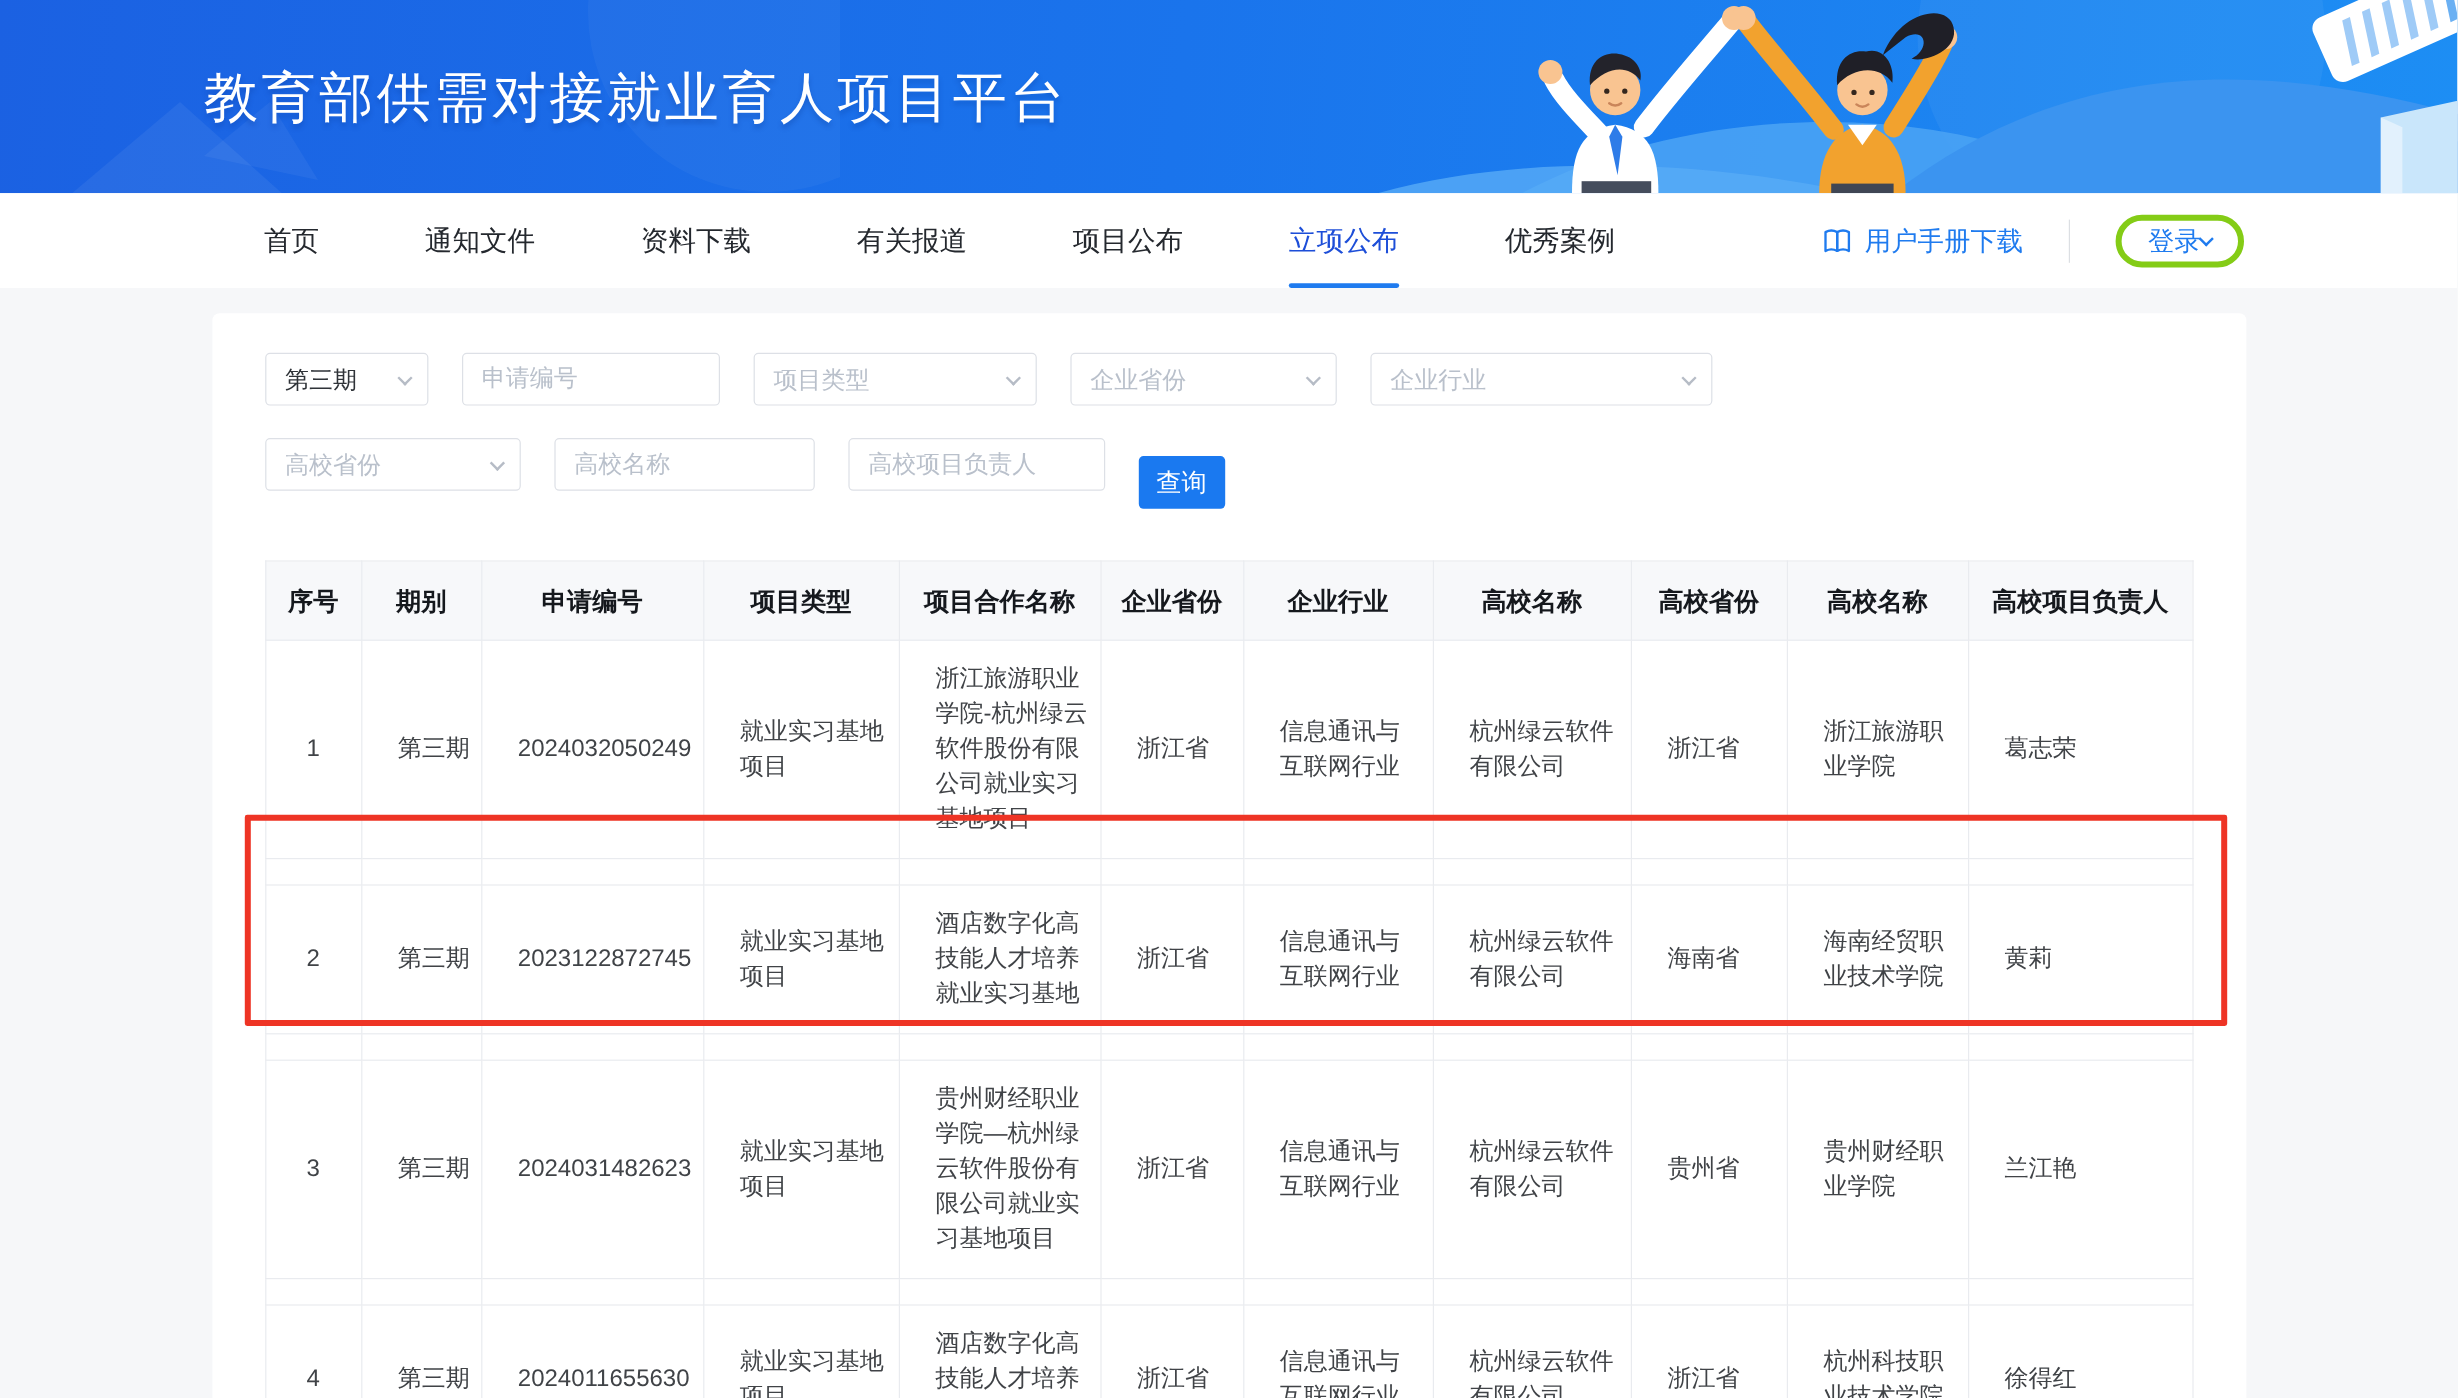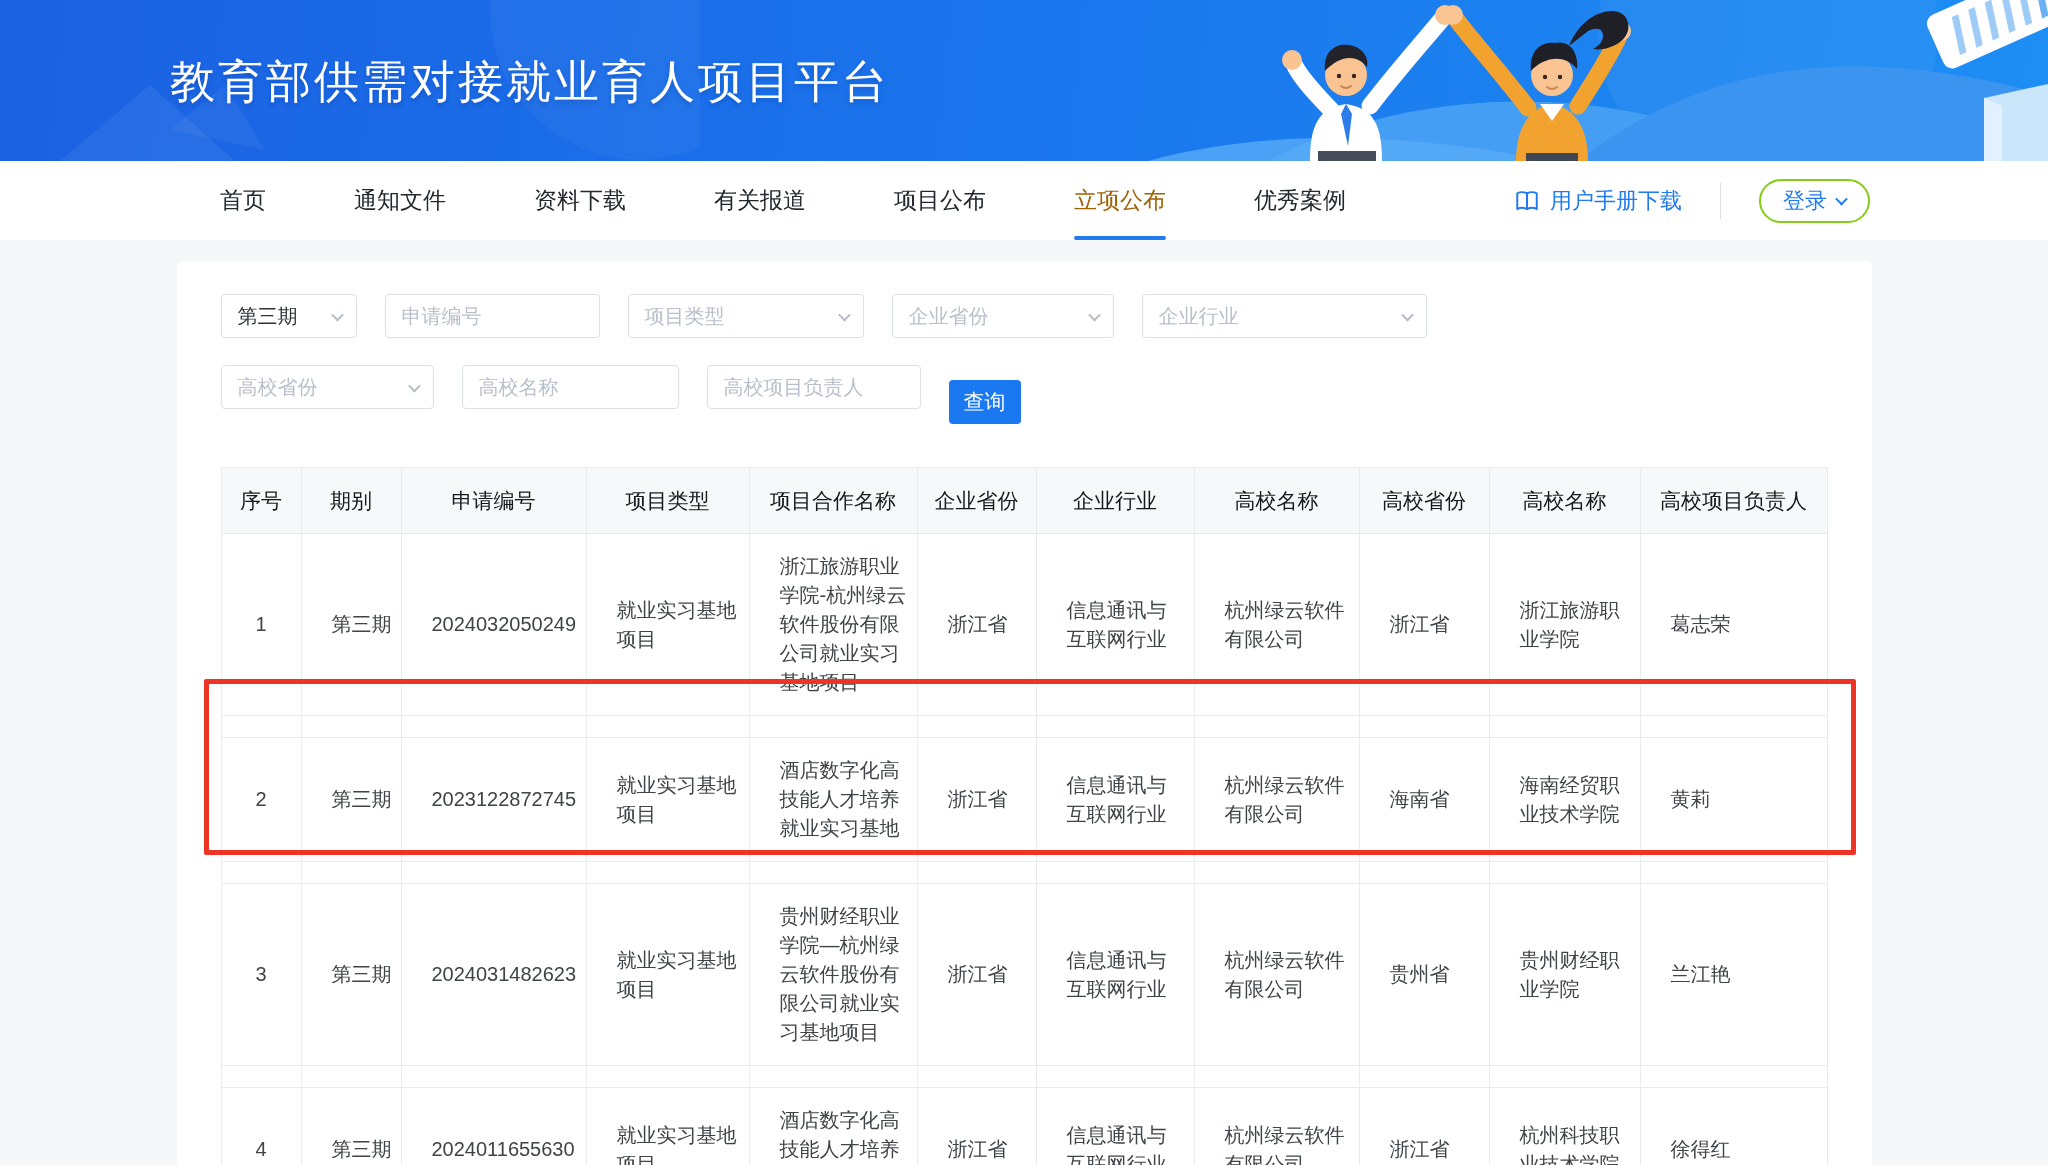--- a/index.html
+++ b/index.html
@@ -10,45 +10,45 @@
   
   .hero { position:relative; height:161px; background:linear-gradient(96deg,#1b61e2 0%,#1a74ec 48%,#1d8ef4 100%); overflow:hidden; }
   .hero-title { position:relative; z-index:3; padding:52px 0 0 170px; color:#ffffff; font-size:45px; font-weight:400; letter-spacing:3px; text-shadow:0 3px 4px rgba(8,52,140,.28); }
   .hero-art { position:absolute; top:0; right:0; width:900px; height:161px; z-index:1; }
   .hero-deco { position:absolute; left:0; top:0; width:700px; height:161px; z-index:0; }
 
   
   .topnav { position:relative; height:79px; background:#ffffff; display:flex; align-items:center; padding:0 178px 0 220px; }
   .nav-tabs { display:flex; gap:88px; height:100%; align-items:center; }
   .nav-tab { position:relative; display:flex; align-items:center; height:100%; font-size:23px; color:#24282e; cursor:pointer; text-decoration:none; white-space:nowrap; }
-  .nav-tab.active { color:#a16207; }
+  .nav-tab.active { color:#1d4ed8; }
   .nav-tab.active::after { content:""; position:absolute; left:0; right:0; bottom:0; height:4px; border-radius:2px; background:#1f7bef; }
   .nav-right { margin-left:auto; display:flex; align-items:center; }
   .manual { display:flex; align-items:center; gap:10px; color:#1f7bef; font-size:22px; cursor:pointer; text-decoration:none; }
   .nav-divider { width:1px; height:36px; background:#dcdfe3; margin:0 38px; }
-  .login-btn { display:flex; align-items:center; gap:10px; height:44px; padding:0 22px; background:#fff; border:2px solid #84cc16; border-radius:22px; color:#1f7bef; font-size:22px; cursor:pointer; font-family:inherit; }
+  .login-btn { display:flex; align-items:center; height:44px; padding:0 22px; background:#fff; border:5px solid #84cc16; border-radius:22px; color:#1f7bef; font-size:22px; cursor:pointer; font-family:inherit; }
   .chev { display:inline-block; width:9px; height:9px; border-right:2px solid #b6bcc6; border-bottom:2px solid #b6bcc6; transform:rotate(45deg) translate(-1px,-1px); }
   .chev-blue { border-color:#1f7bef; }
 
   
   .card { position:relative; width:1695px; margin:21px auto 0; background:#ffffff; border-radius:6px 6px 0 0; min-height:904px; padding:33px 0 40px 44px; }
 
   
   .filter-row { display:flex; gap:28px; align-items:center; }
   .filter-row + .filter-row { margin-top:12px; }
   .sel { display:flex; align-items:center; justify-content:space-between; height:44px; border:1px solid #dde0e6; border-radius:4px; background:#fff; padding:0 14px 0 16px; font-size:20px; cursor:pointer; }
   .sel-text { color:#b9c0cb; } .sel-text.has-value { color:#2f3338; }
   .inp { height:44px; border:1px solid #dde0e6; border-radius:4px; padding:0 16px; font-size:20px; color:#2f3338; font-family:inherit; outline:none; }
   .inp::placeholder { color:#b9c0cb; }
   .btn-primary { width:72px; height:44px; background:#1a79f0; color:#fff; border:none; border-radius:4px; font-size:21px; cursor:pointer; font-family:inherit;margin-top:30px; }
 
   
   .data-table { margin-top:43px; width:1606px; table-layout:fixed; border-collapse:collapse; }
   .data-table th, .data-table td { border:1px solid #e9ebef; }
-  .data-table th { height:66px; background:#f7f8fa; font-size:21px; font-weight:400; color:#15181d; text-align:center; }
+  .data-table th { height:66px; background:#f7f8fa; font-size:21px; font-weight:700; color:#15181d; text-align:center; }
   .data-table td { background:#fff; font-size:20px; color:#404347; line-height:29px; padding:18px 8px 18px 30px; vertical-align:middle; text-align:left; word-break:break-all; }
   .data-table td.c-center { text-align:center; padding-left:8px; }
   .data-table tr.spacer-row td { height:22px; padding:0; }
 
   
   .highlight-box { position:absolute; left:204px; top:679px; width:1652px; height:176px; border:5px solid #ee3425; border-radius:2px; z-index:5; pointer-events:none; }
 </style>
 </head>
 <body>
 

